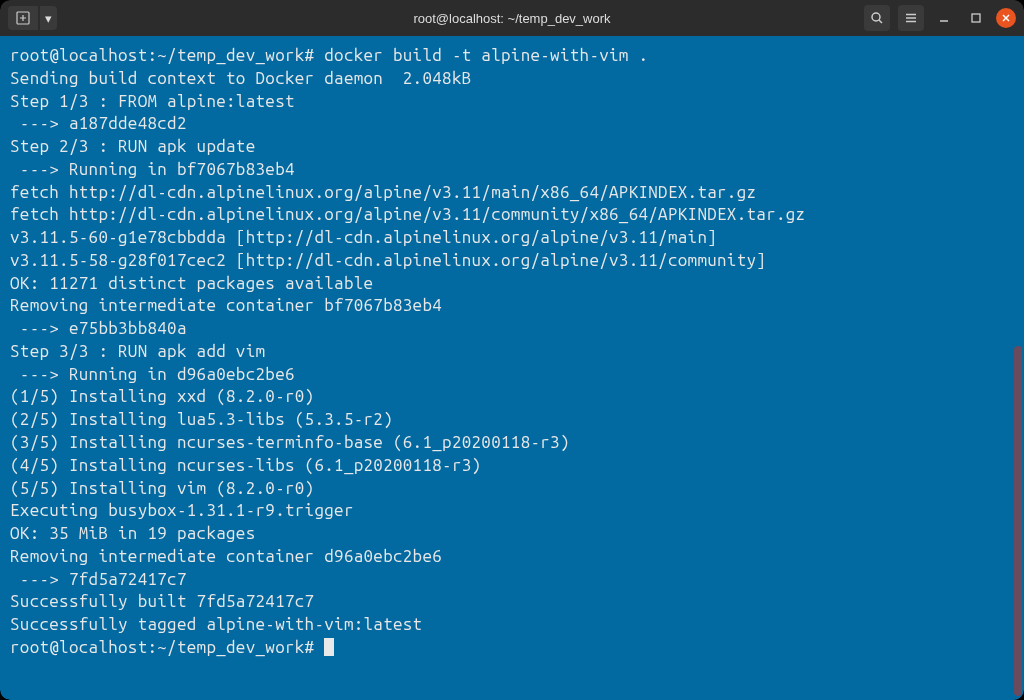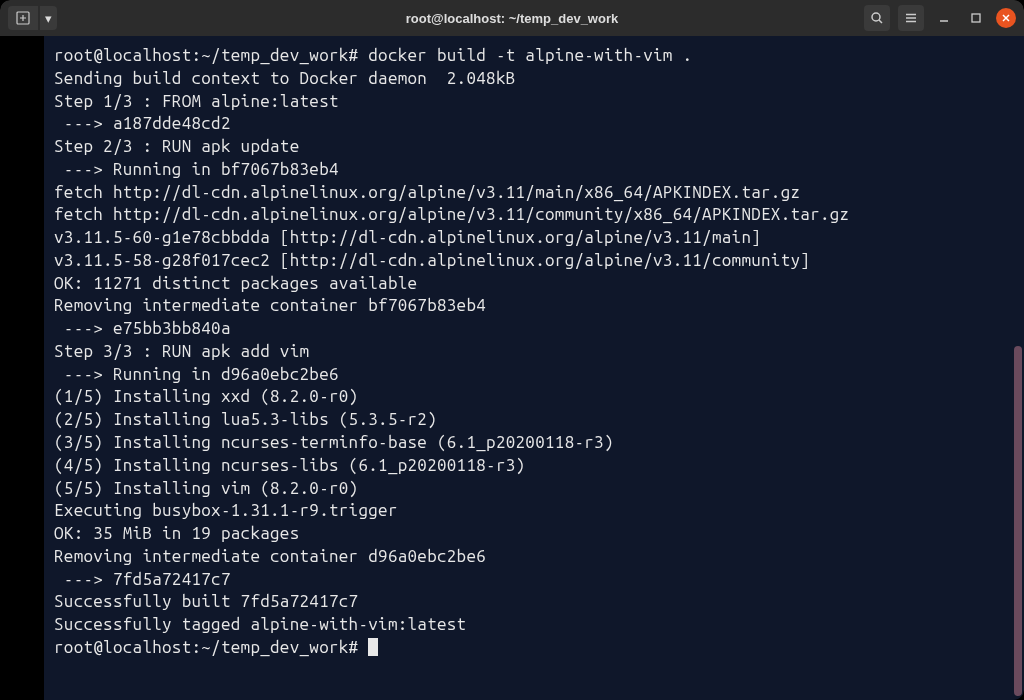--- a/index.html
+++ b/index.html
@@ -52,21 +52,21 @@
     }
     .tb-btn:last-child {
       border-radius: 0 4px 4px 0;
     }
     .title {
       position: absolute;
       left: 50%;
       transform: translateX(-50%);
       color: #ddd;
       font-size: 13px;
-      font-weight: 700;
+      font-weight: 400;
     }
     .right-controls {
       margin-left: auto;
       display: flex;
       align-items: center;
       gap: 8px;
     }
     .icon-btn {
       width: 26px;
       height: 26px;
@@ -101,25 +101,24 @@
       color: #fff;
       display: flex;
       align-items: center;
       justify-content: center;
       cursor: pointer;
       font-size: 11px;
       font-weight: bold;
     }
     .terminal {
       flex: 1;
-      background: #0f172a;
+      background: #0369a1;
       padding: 8px 10px;
       overflow-y: auto;
       position: relative;
-      margin-left: 44px;
     }
     .terminal-content {
       font-family: "Ubuntu Mono", "DejaVu Sans Mono", monospace;
       font-size: 17px;
       line-height: 1.34;
       color: #e8e8e8;
       white-space: pre;
       letter-spacing: 0.3px;
     }
     .line {

